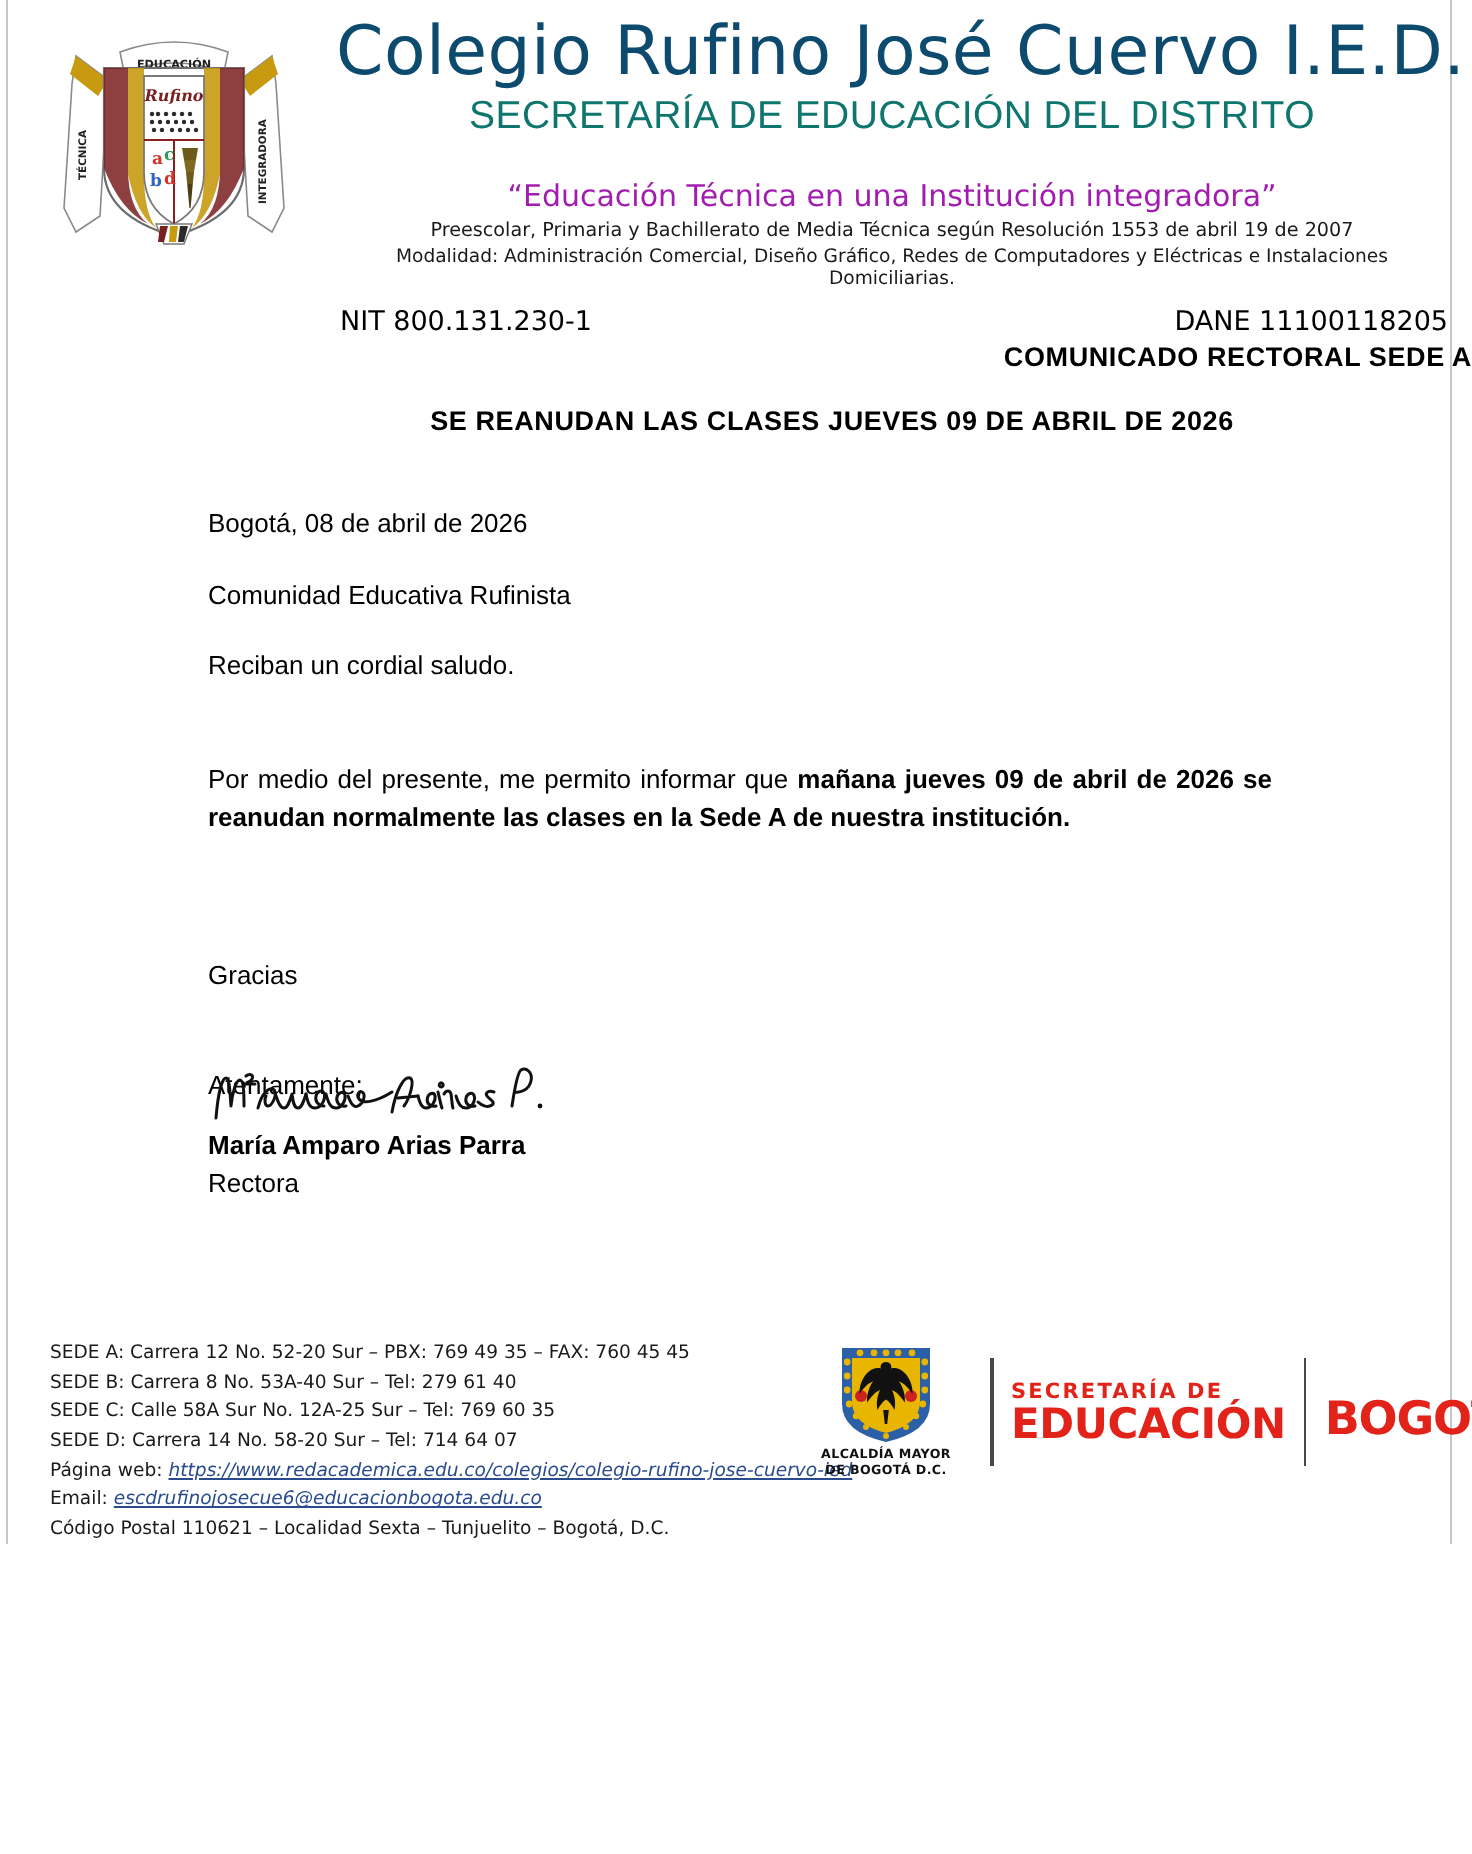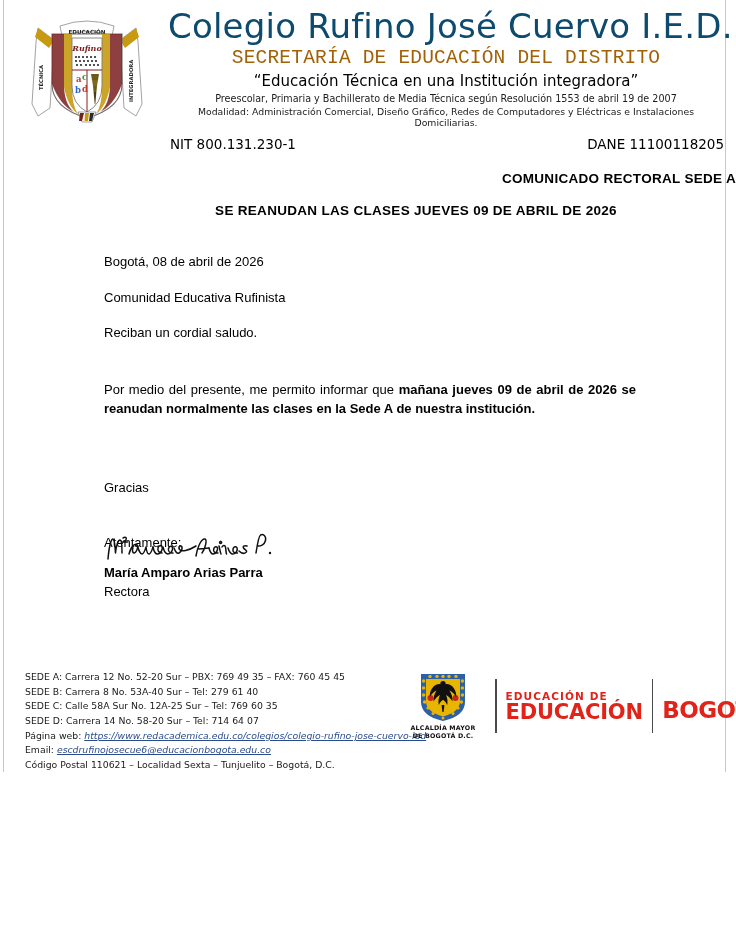--- a/index.html
+++ b/index.html
@@ -53,31 +53,31 @@
   .school-title {
     font-family: "DejaVu Sans", sans-serif;
     font-size: 34px;
     letter-spacing: 0.2px;
     line-height: 1.08;
     color: #0c4a6e;
     white-space: nowrap;
     font-weight: 400;
   }
   .secretaria-line {
-    font-family: Liberation Mono, monospace;
+    font-family: Liberation Sans, sans-serif;
     font-size: 19.5px;
     letter-spacing: 0.2px;
     margin-top: 2px;
-    color: #a16207;
+    color: #0f766e;
   }
   .lema-line {
     font-family: "DejaVu Sans", sans-serif;
     font-size: 15px;
-    margin-top: 3px;
-    color: #000000;
+    margin-top: 19px;
+    color: #a21caf;
   }
   .sub-line-1 {
     font-size: 9.6px;
     margin-top: 3px;
     color: #1a1a1a;
     font-family: "DejaVu Sans", sans-serif;
   }
   .sub-line-2 {
     font-size: 9.3px;
     margin-top: 2px;
@@ -428,21 +428,21 @@
         </svg>
         <div class="alcaldia-text">
           <span>ALCALDÍA MAYOR</span><br>
           <span>DE BOGOTÁ D.C.</span>
         </div>
       </div>
 
       <div class="divider-bar"></div>
 
       <div class="sed-logo">
-        <div class="sed-small">EDUCACIÓN DE</div>
+        <div class="sed-small">SECRETARÍA DE</div>
         <div class="sed-big">EDUCACIÓN</div>
       </div>
 
       <div class="divider-bar"></div>
 
       <div class="bogota-logo">
         <span class="bogota-word">BOGOT</span>
 
       </div>
     </div>

